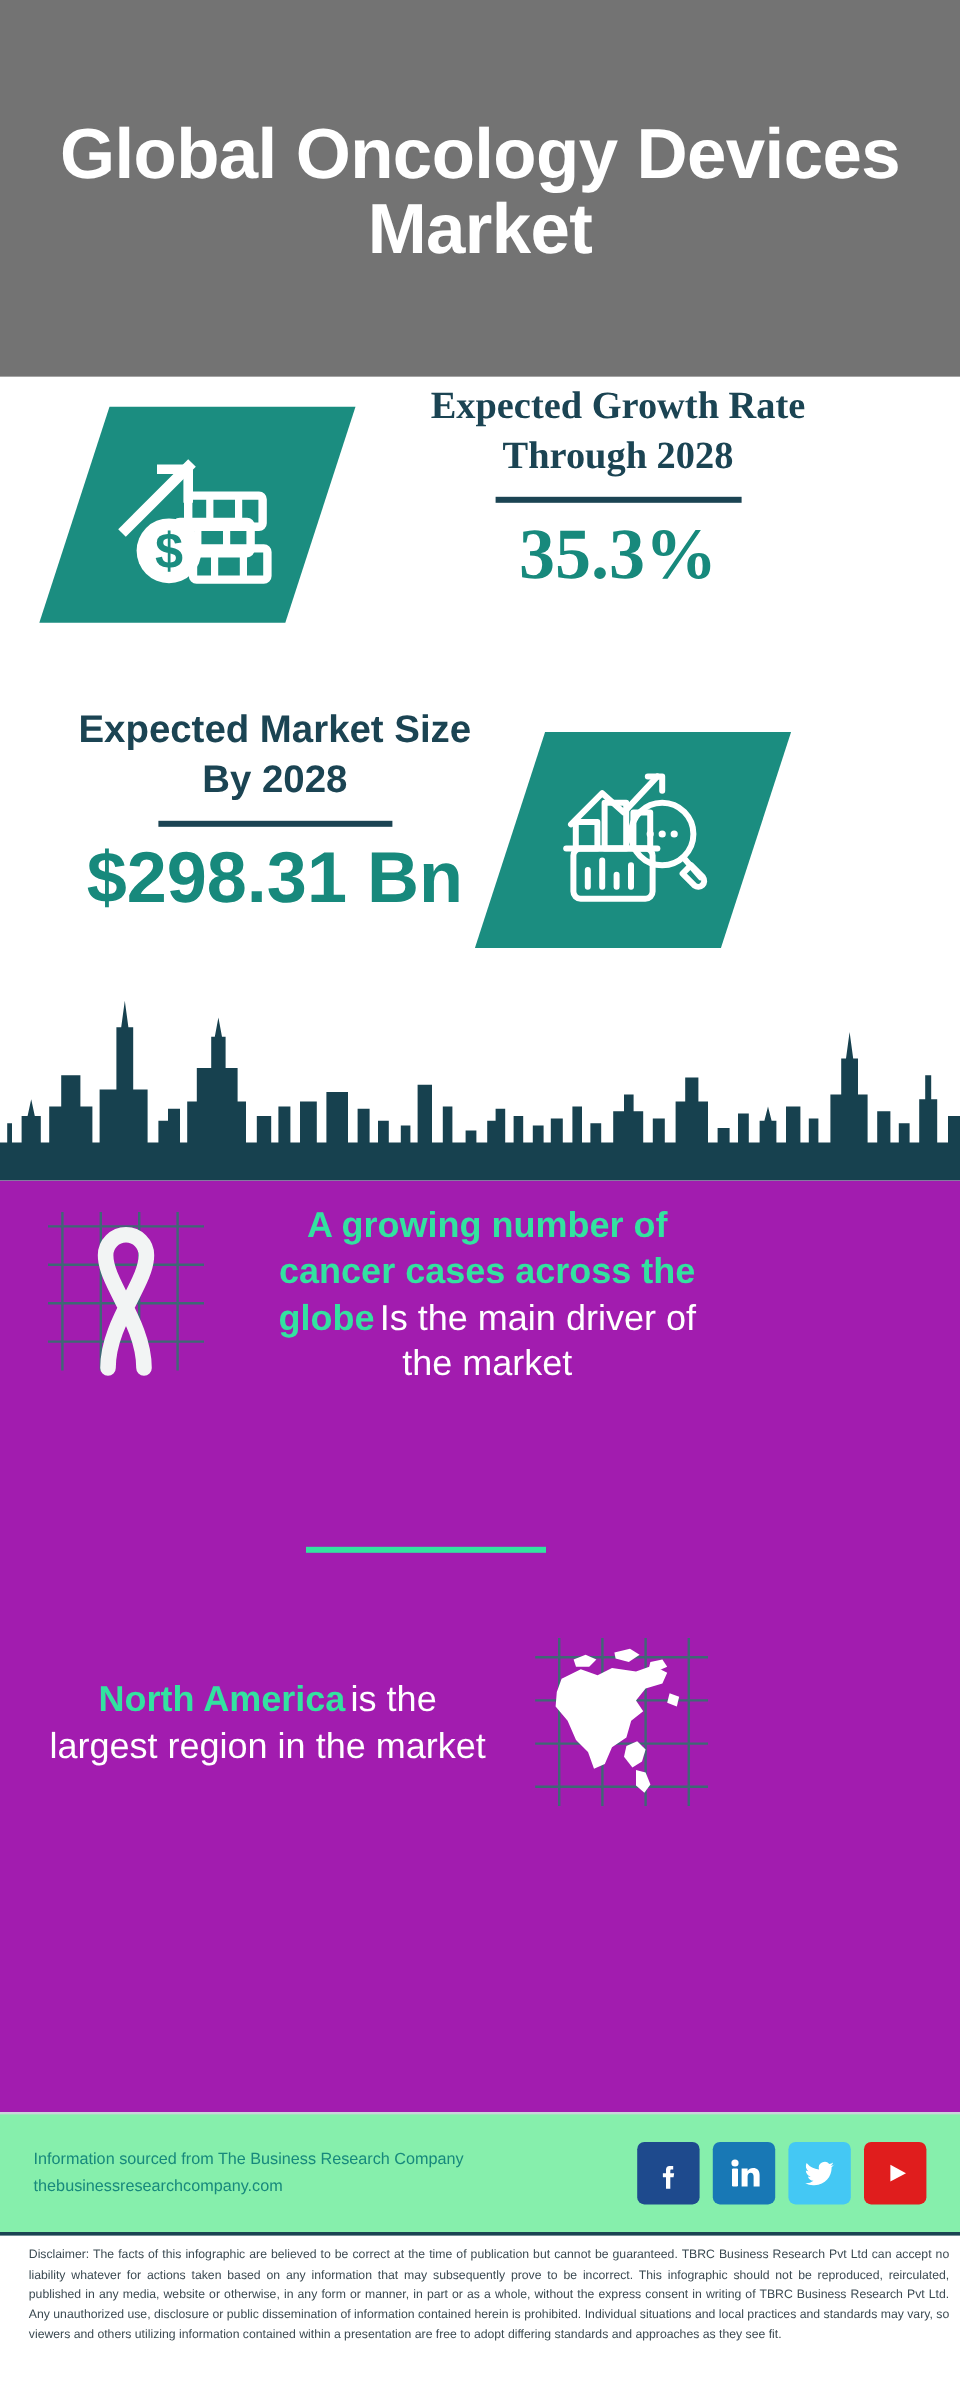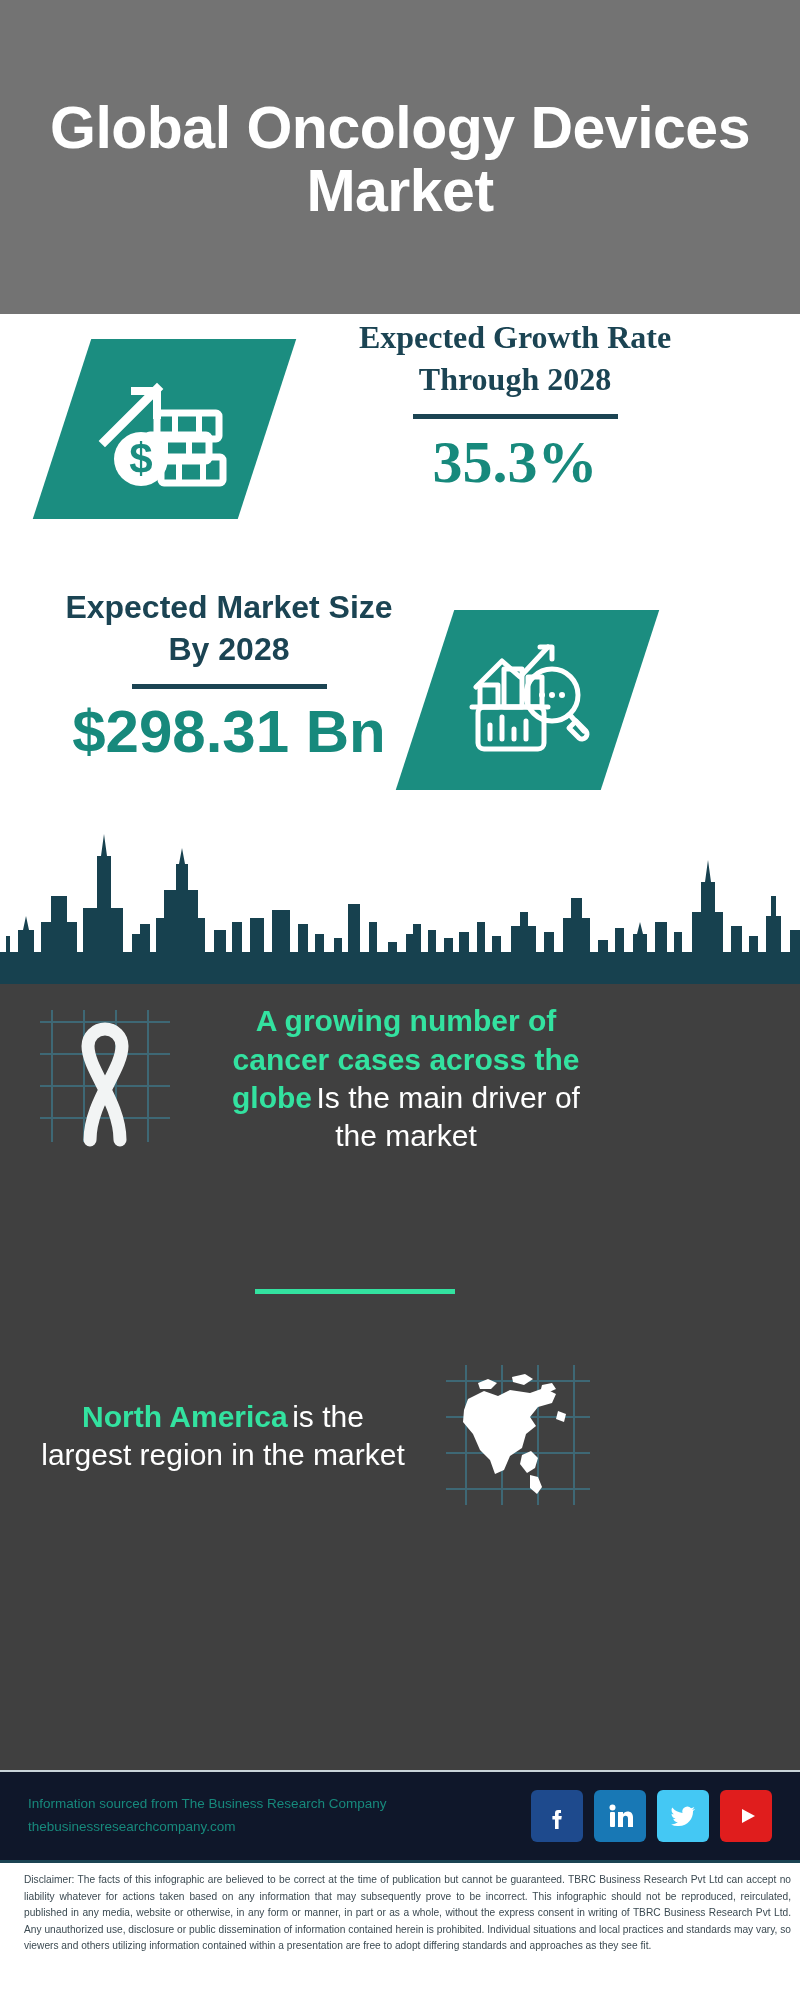--- a/index.html
+++ b/index.html
@@ -65,42 +65,42 @@
   .row2 { position:absolute; top:272px; left:0; width:800px; height:320px; }
   .blk2 { position:absolute; left:44px; top:0px; width:370px; }
   .blk2 .rule { width:195px; }
   .tile2 { position:absolute; left:425px; top:24px; width:205px; height:180px; }
 
   
   .skyline { position:absolute; left:0; bottom:0; width:800px; height:160px; }
   .skyline svg { display:block; width:800px; height:160px; }
 
   
-  .dark { background:#404040; flex:1; position:relative; }
+  .dark { background:#a21caf; flex:1; position:relative; }
 
   .fact { display:flex; align-items:center; }
   .fact-icon { width:210px; display:flex; align-items:center; justify-content:center; }
   .fact-text { flex:1; text-align:center; padding:0 6px; }
 
   .hl { color:#33e2a0; font-size:30px; font-weight:bold; line-height:1.28; }
   .sub { color:#ffffff; font-size:30px; font-weight:normal; line-height:1.28; }
 
   .fact1 { position:absolute; top:18px; left:0; width:800px; }
   .fact1 .fact-text { width:380px; flex:none; margin-left:6px; }
 
   .midrule { position:absolute; left:255px; top:305px; width:200px; height:5px; background:#33e2a0; }
 
   .fact2 { position:absolute; top:375px; left:0; width:800px; }
   .fact2 .fact-text { width:390px; flex:none; margin-left:28px; }
   .fact2 .fact-icon { width:200px; }
 
   
   .footer {
-    background:#0f172a;
-    height:90px;
+    background:#86efac;
+    height:100px;
     display:flex; align-items:center;
     padding:0 28px;
     border-top:2px solid #c9d4d9;
   }
   .src { font-size:13.5px; color:#17897c; line-height:1.7; flex:1; }
   .socials { display:flex; gap:11px; align-items:center; }
   .sbtn { width:52px; height:52px; border-radius:6px; display:flex; align-items:center; justify-content:center; }
   .fb { background:#1e4a8d; } .li { background:#1878b5; }
   .tw { background:#44c8f4; } .yt { background:#e01d1d; }
 

